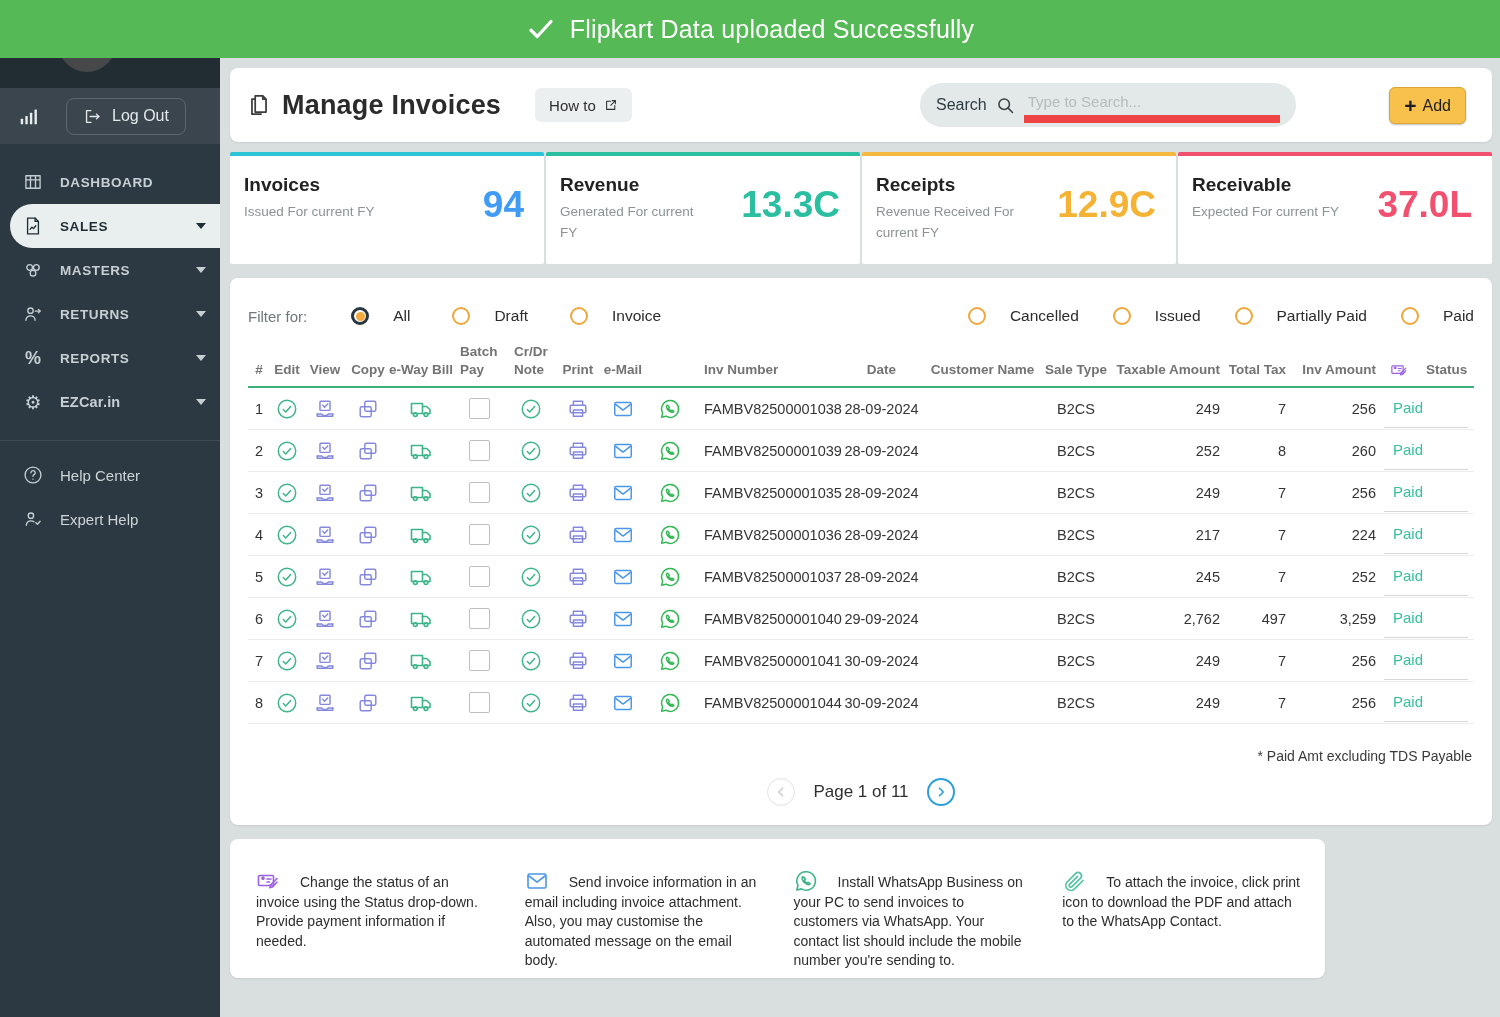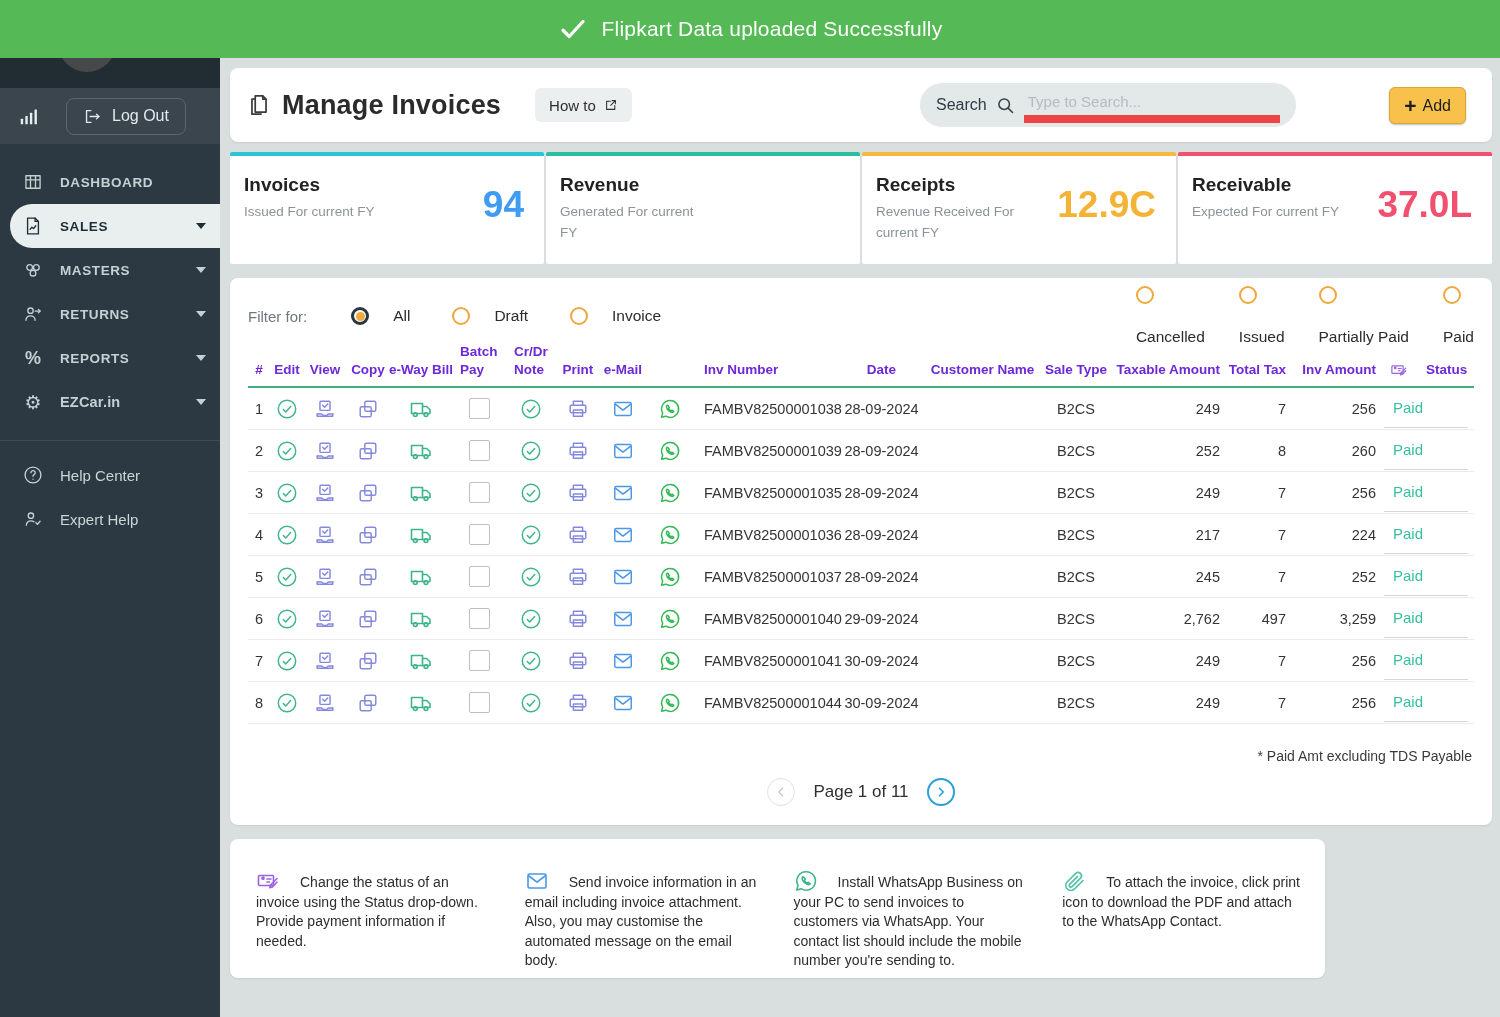--- a/index.html
+++ b/index.html
@@ -12,21 +12,21 @@
   }
   svg { display:block; }
 
   
   .banner {
     position:absolute; top:0; left:0; width:1500px; height:58px;
     background:#55b955; display:flex; align-items:center; justify-content:center;
     gap:14px; z-index:30;
   }
   .banner .check { color:#fff; }
-  .banner .msg { color:#fff; font-size:21px; font-weight:400; letter-spacing:.2px; }
+  .banner .msg { color:#fff; font-size:25px; font-weight:400; letter-spacing:.2px; }
 
   
   .sidebar {
     position:absolute; top:58px; left:0; width:220px; height:959px;
     background:#2d3942;
   }
   .sidebar-topstrip { height:30px; background:#222c33; position:relative; overflow:hidden; }
   .logo-frag {
     position:absolute; left:58px; top:-44px; width:58px; height:58px;
     border-radius:50%; background:#46484a;
@@ -133,28 +133,28 @@
   }
   .filter-row { display:flex; align-items:center; padding-top:24px; height:52px; }
   .filter-label { font-size:15px; color:#6e777b; margin-right:44px; }
   .radio-opt { display:flex; align-items:flex-start; gap:24px; cursor:pointer; margin-right:42px; }
   .radio-opt .rlabel { font-size:15.5px; color:#2c2c2c; }
   .radio { width:18px; height:18px; border-radius:50%; border:2px solid #f0a73c; background:#fff;
            display:flex; align-items:center; justify-content:center; }
   .radio.sel { border:3px solid #29363f; }
   .radio.sel::after { content:''; width:9px; height:9px; border-radius:50%; background:#f2a93e; }
   .filter-spacer { flex:1; }
-  .radio-opt.right { margin-right:0; margin-left:34px;flex-direction:column; }
+  .radio-opt.right { margin-right:0; margin-left:34px; }
 
   
   .thead {
     display:flex; align-items:flex-end; padding-bottom:7px; margin-top:12px;
     border-bottom:2px solid #3fb07c; min-height:46px;
   }
-  .thead .th { font-size:13.5px; font-weight:bold; color:#6d28d9; line-height:1.35; }
+  .thead .th { font-size:13.5px; font-weight:bold; color:#737373; line-height:1.35; }
   .trow { display:flex; align-items:center; height:42px; border-bottom:1px solid #ececec; }
   .cell { display:flex; align-items:center; justify-content:center; }
   .c-num { width:22px; justify-content:center; font-size:14.5px; color:#343434; }
   .c-edit { width:34px; } .c-view { width:42px; } .c-copy { width:44px; }
   .c-eway { width:62px; } .c-batch { width:54px; } .c-crdr { width:50px; }
   .c-print { width:44px; } .c-mail { width:46px; } .c-wa { width:48px; }
   .c-inv { width:144px; justify-content:flex-start; padding-left:10px; font-size:14.5px; color:#343434; }
   .c-date { width:87px; font-size:14.5px; color:#343434; }
   .c-cust { width:115px; font-size:14.5px; color:#343434; }
   .c-type { width:72px; font-size:14.5px; color:#343434; }
@@ -446,20 +446,21 @@
         <div class="stat-title">Invoices</div>
         <div class="stat-sub">Issued For current FY</div>
       </div>
       <div class="stat-value val-invoices">94</div>
     </div>
     <div class="stat-card stat-revenue">
       <div>
         <div class="stat-title">Revenue</div>
         <div class="stat-sub">Generated For current FY</div>
       </div>
+      <div class="stat-value val-revenue">13.3C</div>
     </div>
     <div class="stat-card stat-receipts">
       <div>
         <div class="stat-title">Receipts</div>
         <div class="stat-sub">Revenue Received For current FY</div>
       </div>
       <div class="stat-value val-receipts">12.9C</div>
     </div>
     <div class="stat-card stat-receivable">
       <div>

